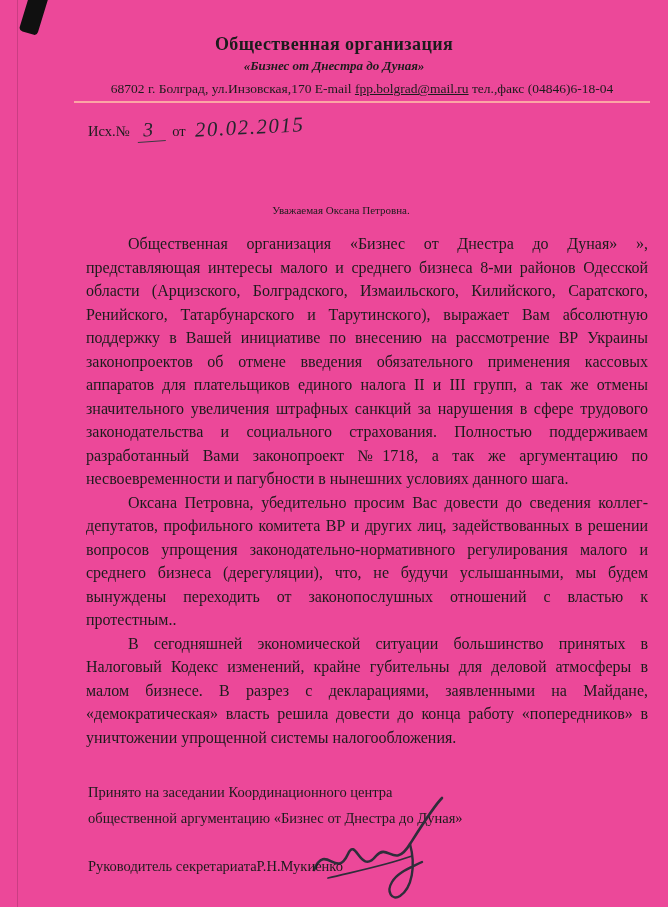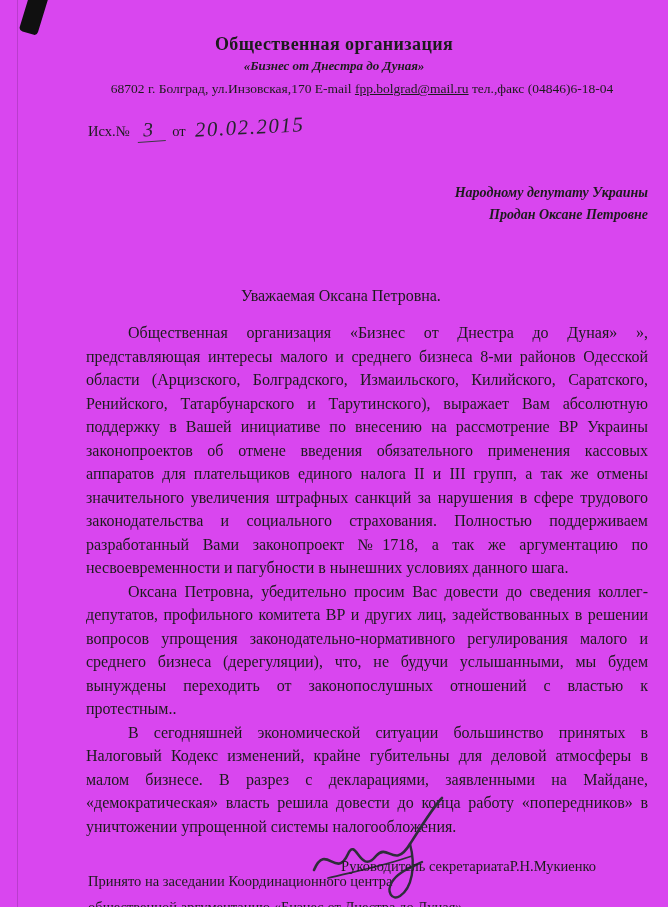--- a/index.html
+++ b/index.html
@@ -1,20 +1,20 @@
 <!DOCTYPE html>
 <html><head>
 <meta charset="utf-8">
 <style>
   html,body { margin:0; padding:0; background:#d8d8d8; }
   .page {
     position:relative;
     width:668px; height:907px;
     margin:0 auto;
-    background:#d946ef;
+    background:#ec4899;
     font-family:"Liberation Serif", serif;
     color:#1c1c1c;
     overflow:hidden;
     box-sizing:border-box;
   }
   .left-edge {
     position:absolute; left:17px; top:0; bottom:0; width:1px;
     background:rgba(0,0,0,0.14);
   }
   .corner-mark {
@@ -23,21 +23,21 @@
     background:#101010;
     transform:rotate(17deg);
     border-radius:4px;
   }
   .header { text-align:center; padding-top:34px; }
   .org-type { font-weight:bold; font-size:18px; letter-spacing:0.4px; }
   .org-name { font-weight:bold; font-style:italic; font-size:13px; margin-top:3px; }
   .address-line {
     font-size:13.5px; margin:7px 18px 0 74px;
     padding-bottom:4px;
-    border-bottom:2px solid #d946ef;
+    border-bottom:2px solid #fca5a5;
     text-align:center;
     white-space:nowrap;
   }
   .email { text-decoration:underline; }
   .ref-line { margin:14px 0 0 88px; font-size:14.5px; }
   .hand {
     display:inline-block;
     font-style:italic;
     font-size:21px;
     letter-spacing:1.5px;
@@ -50,34 +50,34 @@
     margin:0 4px;
     font-size:20px;
   }
   .hand-date { margin-left:6px; transform:rotate(-3deg) translateY(-2px); }
   .recipient {
     margin:40px 20px 0 0;
     text-align:right;
     font-weight:bold; font-style:italic;
     font-size:14px; line-height:1.55;
   }
-  .salutation { margin-top:62px; text-align:center; font-size:16px;margin-left:14px; }
+  .salutation { margin-top:62px; text-align:center; font-size:11px;margin-left:14px; }
   .body-text { margin:16px 20px 0 86px; }
   .body-text p {
     margin:0;
     text-align:justify;
     text-indent:42px;
     font-size:16px;
     line-height:23.5px;
   }
   .closing { margin:30px 20px 0 88px; font-size:14.5px; line-height:26px; }
   .footer-row {
     position:absolute;
-    left:88px; right:72px; top:858px;
-    display:flex; justify-content:flex-end;
+    left:88px; right:60px; top:858px;
+    display:flex; justify-content:flex-start;
     font-size:14.5px;
   }
   .signature {
     position:absolute; left:292px; top:792px;
     width:175px; height:112px;
   }
 </style>
 </head>
 <body>
 
@@ -92,24 +92,20 @@
     <div class="address-line"><span>68702 г. Болград, ул.Инзовская,170  E-mail </span><span class="email">fpp.bolgrad@mail.ru</span><span>  тел.,факс (04846)6-18-04</span></div>
   </div>
 
   <div class="ref-line">
     <span>Исх.№</span>
     <span class="hand hand-num">3</span>
     <span>от</span>
     <span class="hand hand-date">20.02.2015</span>
   </div>
 
-  <div class="recipient">
-    <div>Народному депутату Украины</div>
-    <div>Продан Оксане Петровне</div>
-  </div>
 
   <div class="salutation">Уважаемая Оксана Петровна.</div>
 
   <div class="body-text">
     <p>Общественная организация «Бизнес от Днестра до Дуная» », представляющая интересы малого и среднего бизнеса 8-ми районов Одесской области (Арцизского, Болградского, Измаильского, Килийского, Саратского, Ренийского, Татарбунарского и Тарутинского), выражает Вам абсолютную поддержку в Вашей инициативе по внесению на рассмотрение ВР Украины законопроектов об отмене введения обязательного применения кассовых аппаратов для плательщиков единого налога II и III групп, а так же отмены значительного увеличения штрафных санкций за нарушения в сфере трудового законодательства и социального страхования. Полностью поддерживаем разработанный Вами законопроект №1718, а так же аргументацию по несвоевременности и пагубности в нынешних условиях данного шага.</p>
     <p>Оксана Петровна, убедительно просим Вас довести до сведения коллег-депутатов, профильного комитета ВР и других лиц, задействованных в решении вопросов упрощения законодательно-нормативного регулирования малого и среднего бизнеса (дерегуляции), что, не будучи услышанными, мы будем вынуждены переходить от законопослушных отношений с властью к протестным..</p>
     <p>В сегодняшней экономической ситуации большинство принятых в Налоговый Кодекс изменений, крайне губительны для деловой атмосферы в малом бизнесе. В разрез с декларациями, заявленными на Майдане, «демократическая» власть решила довести до конца работу «попередников» в уничтожении упрощенной системы налогообложения.</p>
   </div>
 
   <div class="closing">

